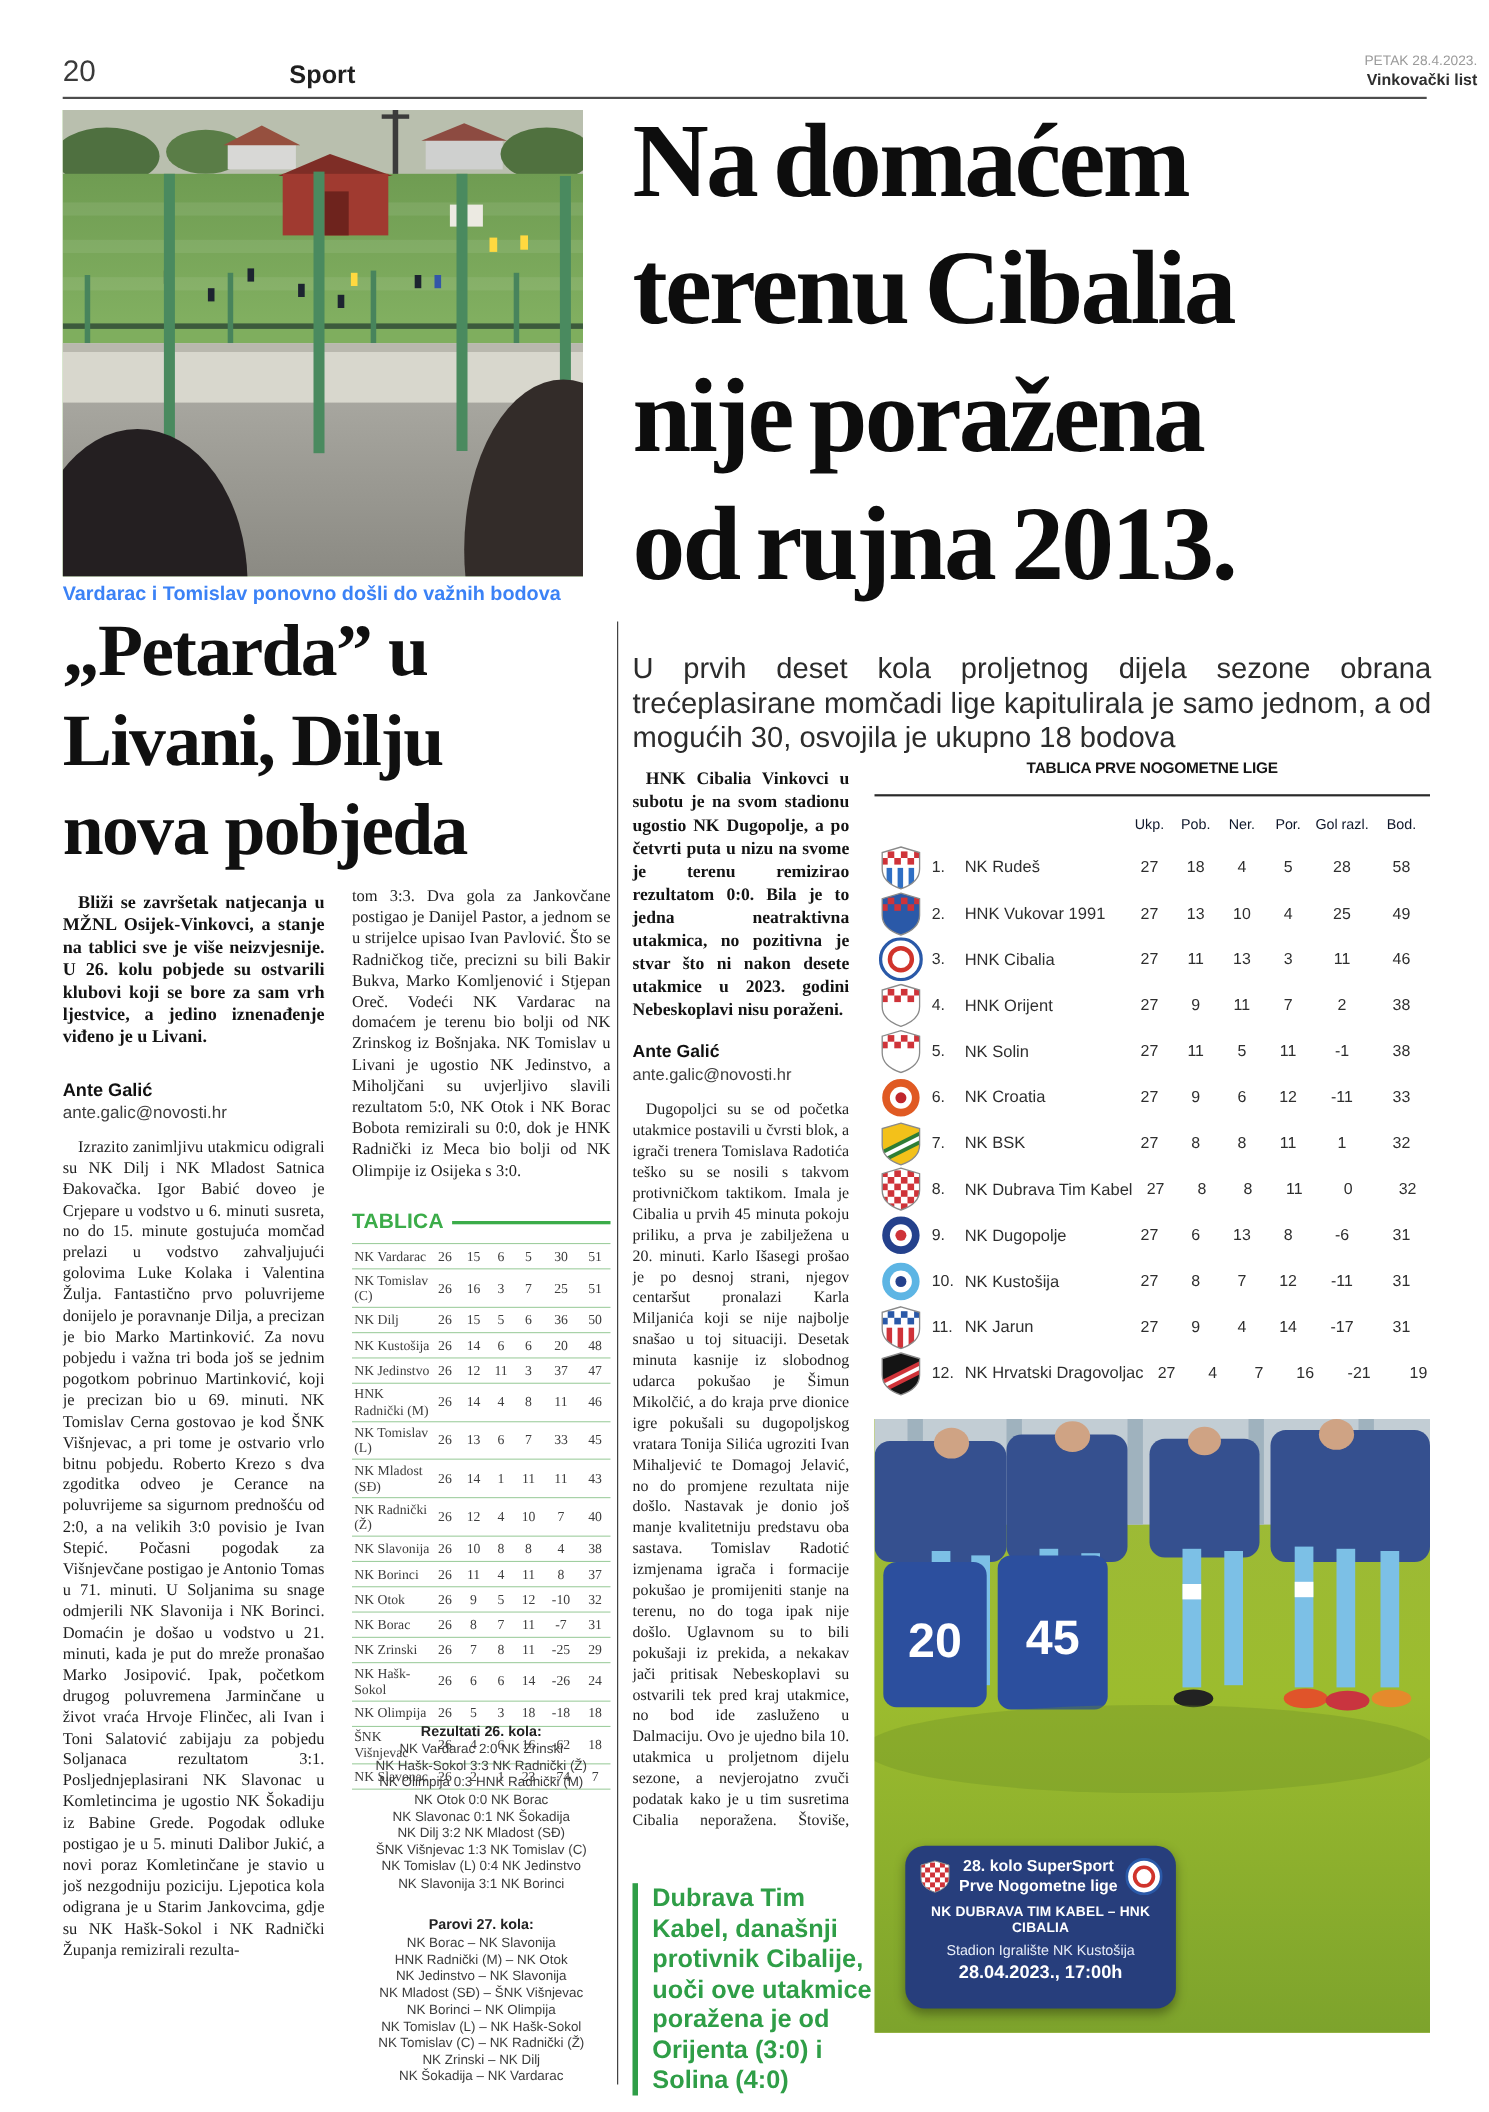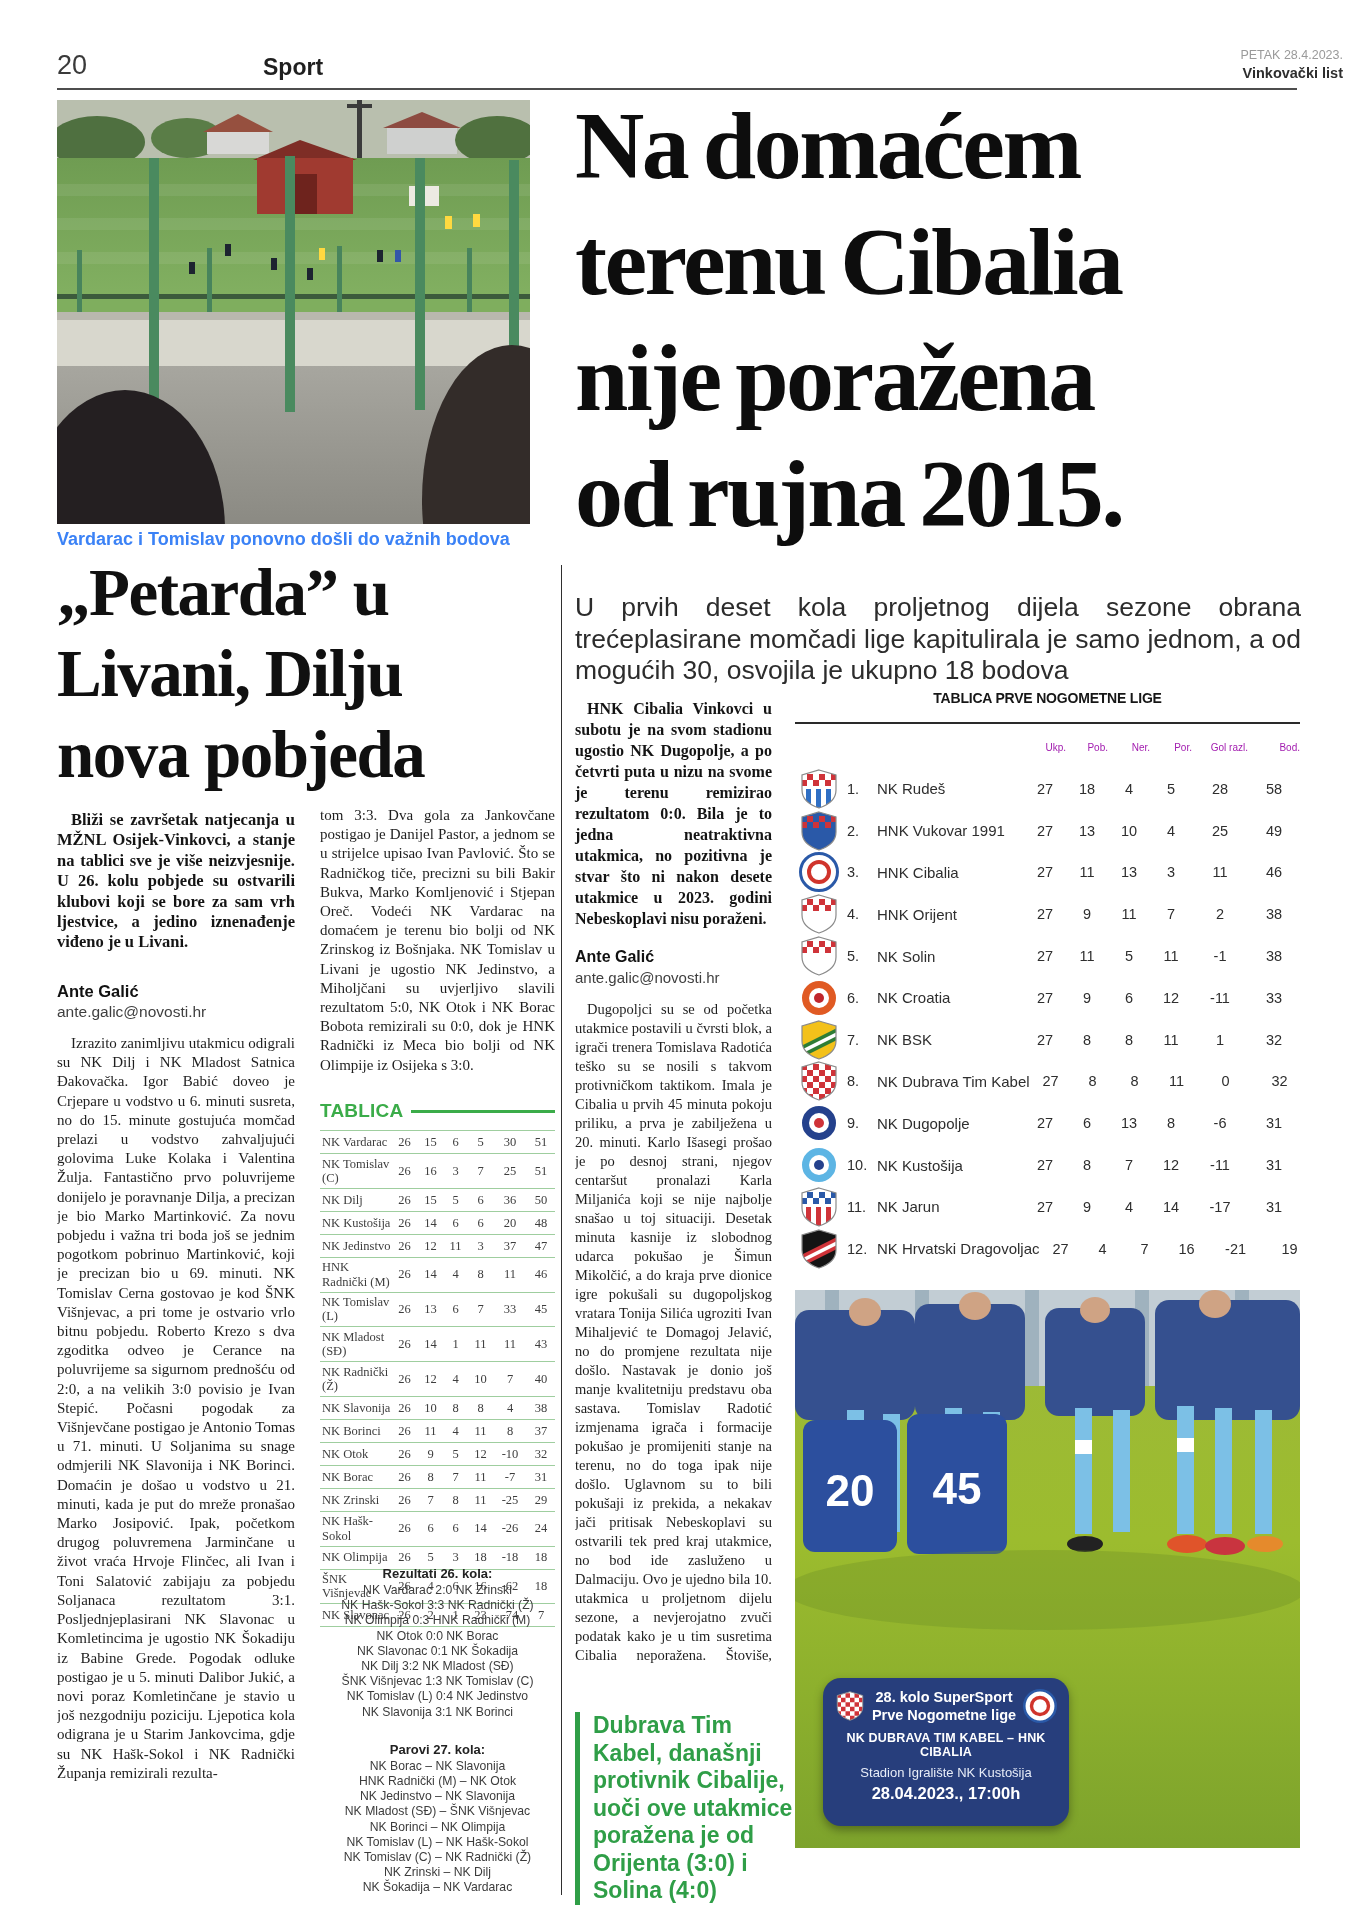--- a/index.html
+++ b/index.html
@@ -56,21 +56,21 @@
   .auth2 .author-mail{font-size:15px;}
   .body3{left:575px;top:1000px;width:197px;height:668px;font-size:14.5px;line-height:19px;text-indent:12px;}
   .callout{left:575px;top:1712px;width:204px;border-left:5px solid #2f9e47;padding-left:13px;
            font-size:23px;line-height:27.5px;font-weight:700;color:#2f9e47;}
   
   .lt-title{left:795px;top:690px;width:505px;text-align:center;font-size:14px;font-weight:700;
             letter-spacing:-.2px;color:#161616;}
   .lt-rule{left:795px;top:722px;width:505px;height:2px;background:#2a2a2a;}
   .lt-headers{left:795px;top:742px;width:505px;display:grid;
               grid-template-columns:48px 34px 1fr 42px 42px 42px 42px 56px 52px;}
-  .lt-headers span{font-size:10px;color:#a21caf;text-align:right;}
+  .lt-headers span{font-size:13px;color:#0f172a;text-align:center;}
   .lt-rows{left:795px;top:768px;width:505px;}
   .lt-row{display:grid;grid-template-columns:48px 34px 1fr 42px 42px 42px 42px 56px 52px;
           align-items:center;height:41.8px;}
   .lt-row span{font-size:14.5px;color:#2e2e2e;text-align:center;}
   .lt-row .lt-name{text-align:left;white-space:nowrap;font-size:15px;}
   .lt-row .lt-rank{text-align:left;padding-left:4px;}
   .lt-crest{display:flex;align-items:center;justify-content:center;}
   
   .photo2{left:795px;top:1290px;width:505px;height:558px;overflow:hidden;background:#8fae2e;}
   .matchbox{position:absolute;left:28px;top:388px;width:246px;height:148px;background:#273E7C;
@@ -374,21 +374,21 @@
         <div class="list-line">NK Šokadija – NK Vardarac</div>
       </div>
   </div>
 
   <div class="abs vdiv"></div>
 
   <div class="abs headline2">
     <div>Na domaćem</div>
     <div>terenu Cibalia</div>
     <div>nije poražena</div>
-    <div>od rujna 2015.</div>
+    <div>od rujna 2013.</div>
   </div>
   <div class="abs subhead">U prvih deset kola proljetnog dijela sezone obrana trećeplasirane momčadi lige kapitulirala je samo jednom, a od mogućih 30, osvojila je ukupno 18 bodova</div>
   <div class="abs intro2">HNK Cibalia Vinkovci u subotu je na svom stadionu ugostio NK Dugopolje, a po četvrti puta u nizu na svome je terenu remizirao rezultatom 0:0. Bila je to jedna neatraktivna utakmica, no pozitivna je stvar što ni nakon desete utakmice u 2023. godini Nebeskoplavi nisu poraženi.</div>
   <div class="abs auth2">
     <div class="author-name">Ante Galić</div>
     <div class="author-mail">ante.galic@novosti.hr</div>
   </div>
   <div class="abs bodytext body3">Dugopoljci su se od početka utakmice postavili u čvrsti blok, a igrači trenera Tomislava Radotića teško su se nosili s takvom protivničkom taktikom. Imala je Cibalia u prvih 45 minuta pokoju priliku, a prva je zabilježena u 20. minuti. Karlo Išasegi prošao je po desnoj strani, njegov centaršut pronalazi Karla Miljanića koji se nije najbolje snašao u toj situaciji. Desetak minuta kasnije iz slobodnog udarca pokušao je Šimun Mikolčić, a do kraja prve dionice igre pokušali su dugopoljskog vratara Tonija Silića ugroziti Ivan Mihaljević te Domagoj Jelavić, no do promjene rezultata nije došlo. Nastavak je donio još manje kvalitetniju predstavu oba sastava. Tomislav Radotić izmjenama igrača i formacije pokušao je promijeniti stanje na terenu, no do toga ipak nije došlo. Uglavnom su to bili pokušaji iz prekida, a nekakav jači pritisak Nebeskoplavi su ostvarili tek pred kraj utakmice, no bod ide zasluženo u Dalmaciju. Ovo je ujedno bila 10. utakmica u proljetnom dijelu sezone, a nevjerojatno zvuči podatak kako je u tim susretima Cibalia neporažena. Štoviše, vinkovački dru-</div>
   <div class="abs callout">Dubrava Tim Kabel, današnji protivnik Cibalije, uoči ove utakmice poražena je od Orijenta (3:0) i Solina (4:0)</div>
 

